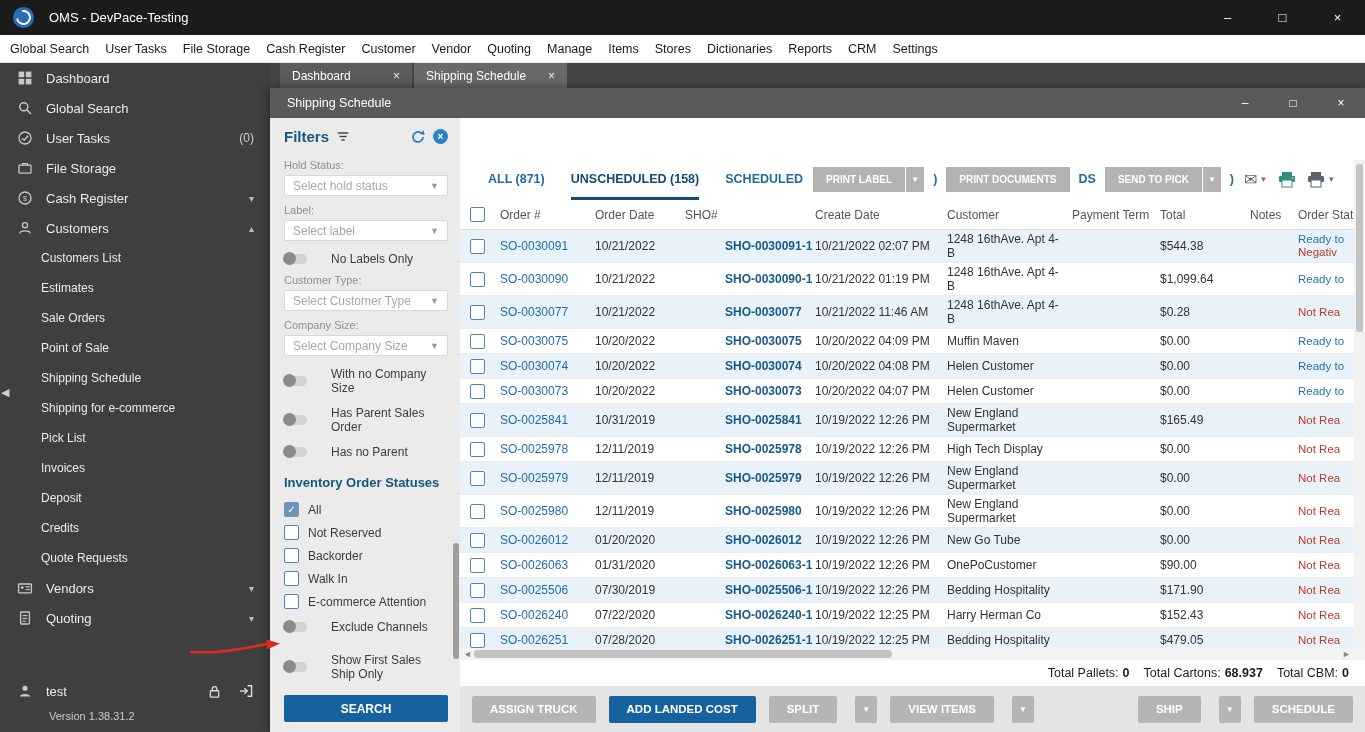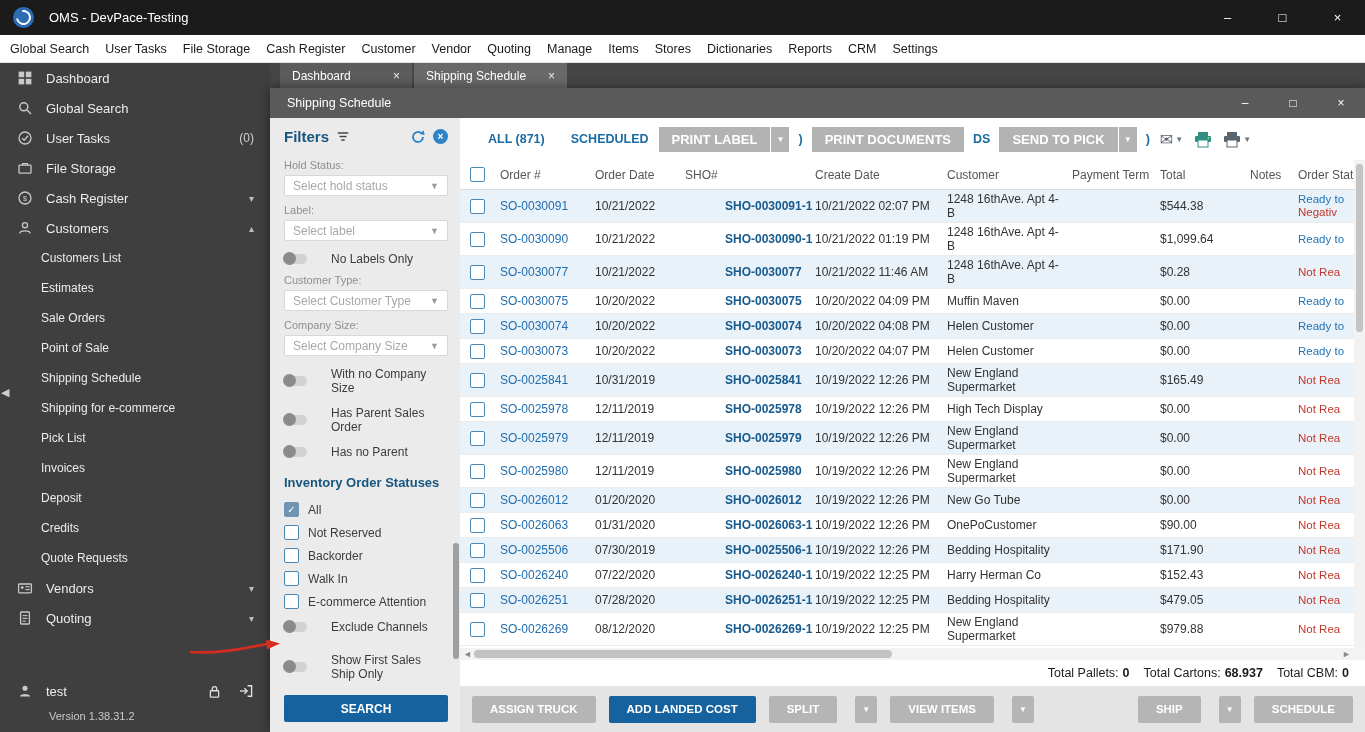--- a/index.html
+++ b/index.html
@@ -63,25 +63,25 @@
   .section-title { color:#17567f; font-weight:bold; font-size:13px; margin:16px 0 4px; }
   .cb-row { display:flex; align-items:center; gap:9px; margin-top:8px; color:#3c3c3c; }
   .cb { width:15px; height:15px; border:1px solid #4b87b5; border-radius:2px; background:#fff; flex:0 0 15px; display:flex; align-items:center; justify-content:center; font-size:10px; color:#fff; }
   .cb.checked { background:#6f94b4; border-color:#6f94b4; }
   .first-sales { margin-top:19px; }
   .search-btn { margin-top:auto; height:27px; background:#16629e; color:#fff; font-weight:bold; font-size:12px; display:flex; align-items:center; justify-content:center; border-radius:2px; }
   .f-scroll { position:absolute; right:1px; top:425px; width:6px; height:116px; background:#9f9f9f; border-radius:3px; }
 
   
   .content { flex:1; display:flex; flex-direction:column; min-width:0; position:relative; background:#fff; }
-  .toolbar { height:42px; flex:0 0 42px; display:flex; align-items:center; padding:0 8px 0 28px; }
+  .toolbar { height:42px; flex:0 0 42px; display:flex; align-items:center; padding:0 8px 0 28px;margin-top:40px; }
   .t-tab { color:#1c6ca1; font-weight:bold; font-size:12.5px; margin-right:26px; height:42px; display:flex; align-items:center; white-space:nowrap; }
   .t-tab.active { color:#124c74; border-bottom:3px solid #124c74; padding-top:3px; }
   .tb-group { display:flex; gap:1px; margin:0 4px; }
-  .tb-btn { background:#b3b3b3; color:#fff; font-size:13px; font-weight:bold; height:25px; display:flex; align-items:center; padding:0 13px; white-space:nowrap; }
+  .tb-btn { background:#b3b3b3; color:#fff; font-size:10px; font-weight:bold; height:25px; display:flex; align-items:center; padding:0 13px; white-space:nowrap; }
   .tb-dd { width:18px; padding:0; justify-content:center; font-size:8px; }
   .frag { color:#1c6ca1; font-weight:bold; font-size:12.5px; margin:0 5px; }
   .tool-ic { display:flex; align-items:center; margin:0 5px; color:#5a646c; }
   .env { font-size:16px; }
   .mini-dd { font-size:8px; color:#6b747b; margin-left:2px; }
 
   
   .grid-header, .row { display:grid; grid-template-columns:40px 95px 90px 130px 132px 125px 88px 90px 48px minmax(0,1fr); }
   .grid-header { height:30px; flex:0 0 30px; align-items:center; border-bottom:1px solid #dcdcdc; color:#555; font-size:12px; }
   .hcell { padding-right:6px; white-space:nowrap; overflow:hidden; }
@@ -398,20 +398,21 @@
             <span>Show First Sales Ship Only</span>
           </div>
 
           <div class="search-btn">SEARCH</div>
           <div class="f-scroll"></div>
         </div>
 
         <div class="content">
           <div class="toolbar">
             <span class="t-tab">ALL (871)</span>
+            <span class="t-tab active">UNSCHEDULED (158)</span>
             <span class="t-tab" style="margin-right:6px;">SCHEDULED</span>
 
             <span class="tb-group">
               <span class="tb-btn">PRINT LABEL</span>
               <span class="tb-btn tb-dd">▼</span>
             </span>
             <span class="frag">)</span>
             <span class="tb-group">
               <span class="tb-btn">PRINT DOCUMENTS</span>
             </span>

